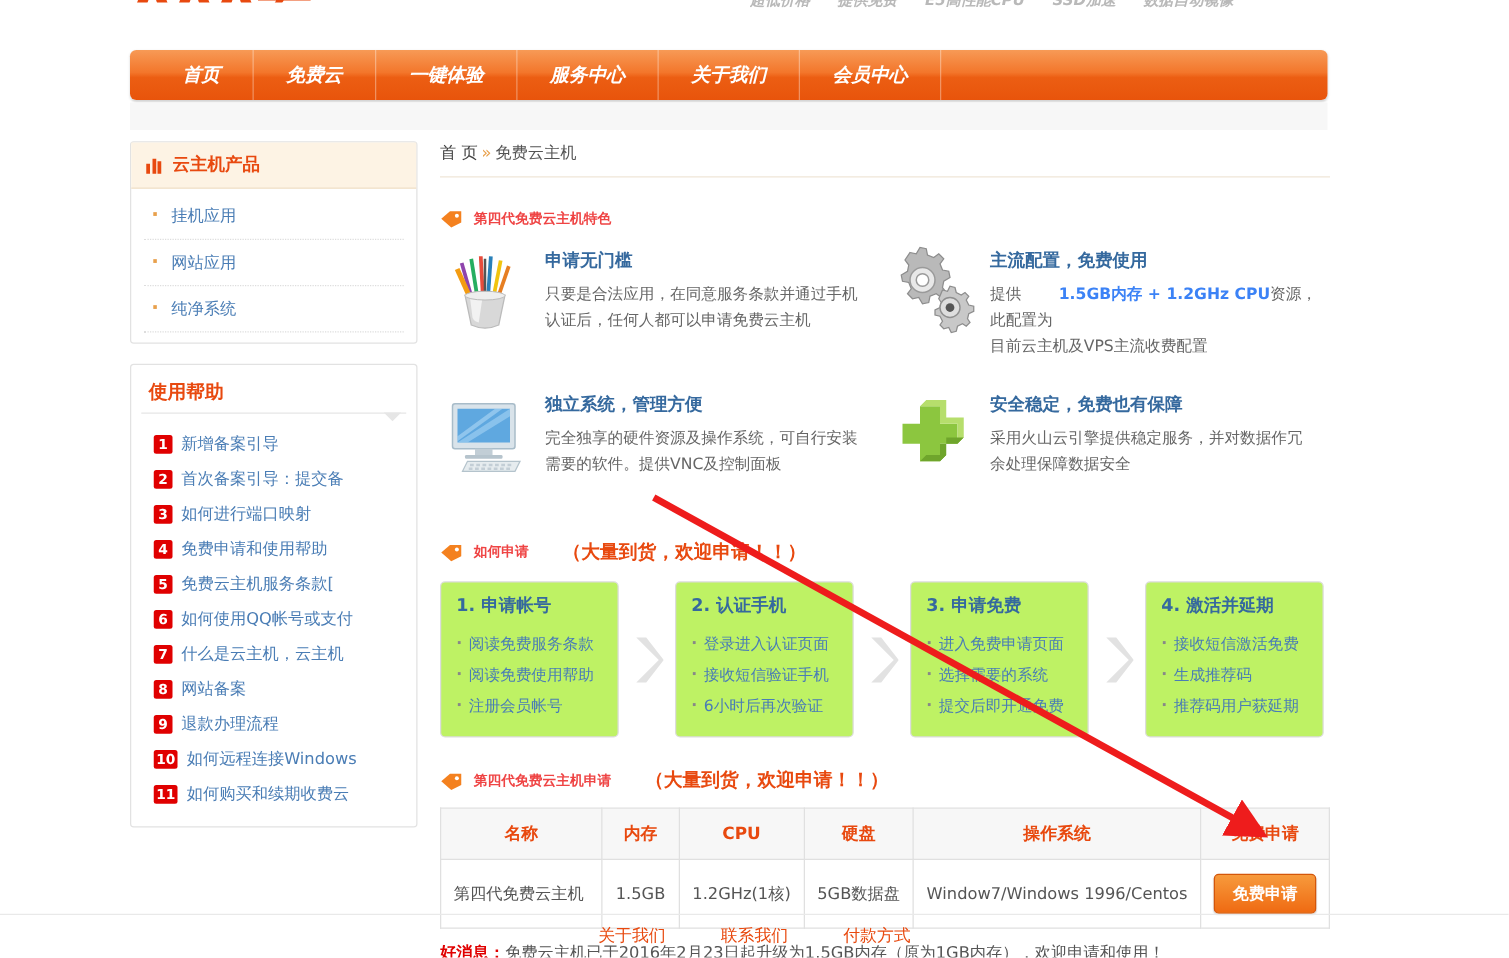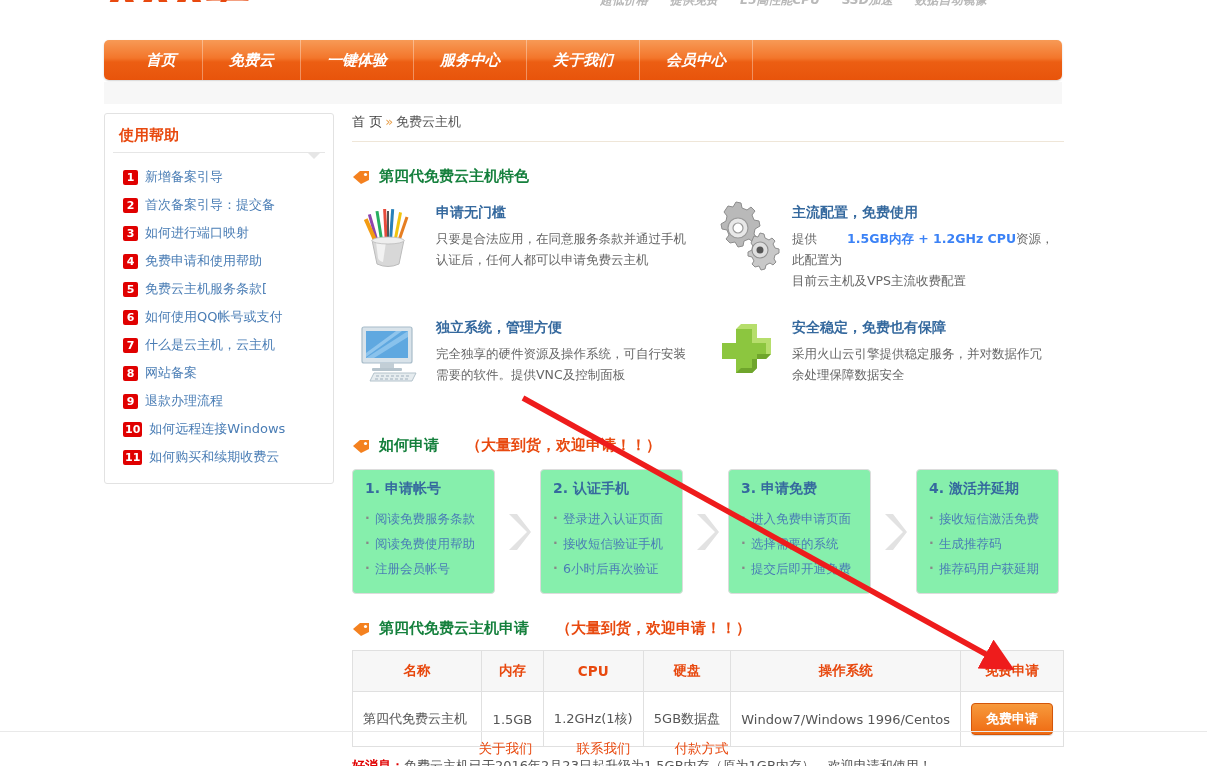--- a/index.html
+++ b/index.html
@@ -120,37 +120,37 @@
   .bc-link { color: #404040; cursor: pointer; }
 
   .sec-head {
     display: flex; align-items: center; gap: 9px;
     margin-top: 25px; margin-bottom: 6px;
   }
   .tag-icon {
     width: 18px; height: 14px; position: relative; flex-shrink: 0;
   }
   .tag-icon svg { display: block; }
-  .sec-title { color: #15803d; font-size: 15px; font-weight: bold; }
+  .sec-title { color: #ef4444; font-size: 11px; font-weight: bold; }
   .sec-sub { color: #e8490f; font-size: 15px; font-weight: bold; margin-left: 18px; }
 
   .features { margin-top: 14px; display: flex; flex-wrap: wrap; }
   .feature { width: 50%; display: flex; gap: 12px; margin-bottom: 24px; }
   .feature-ico { width: 72px; height: 72px; flex-shrink: 0; }
   .feature-ico svg { display: block; }
   .feature-body { padding-top: 4px; }
   .feature-title { color: #35699e; font-size: 14px; font-weight: bold; margin-bottom: 6px; }
   .feature-text { color: #666; font-size: 12.5px; line-height: 21px; }
   .feature-text .hl { color: #3b82f6; font-weight: bold; margin-left: 30px; }
 
   
   .steps { display: flex; align-items: stretch; margin-top: 14px; gap: 0; }
   .step {
     width: 143px; border: 1px solid #dcdcdc; border-radius: 4px;
-    padding: 10px 8px 12px 12px; background: #86efac; flex-shrink: 0;
+    padding: 10px 8px 12px 12px; background: #bef264; flex-shrink: 0;
   }
   .step-title { color: #35699e; font-size: 14px; font-weight: bold; margin-bottom: 8px; }
   .step-li {
     color: #4a7db5; font-size: 12.5px; line-height: 25px; position: relative;
     padding-left: 10px; white-space: nowrap;
   }
   .step-li::before {
     content: "·"; position: absolute; left: 0; top: -1px; color: #888; font-weight: bold;
   }
   .chev {
@@ -219,20 +219,35 @@
     <div class="nav-item">一键体验</div>
     <div class="nav-item">服务中心</div>
     <div class="nav-item">关于我们</div>
     <div class="nav-item">会员中心</div>
     <div class="nav-sep-end"></div>
   </div>
   <div class="subbar"></div>
 
   <div class="sidebar">
 
+    <div class="panel">
+      <div class="panel-head">
+        <span class="bar-icon">
+            <i></i>
+            <i></i>
+            <i></i>
+          </span>
+        <span class="panel-title">云主机产品</span>
+      </div>
+      <div class="prod-list">
+        <div class="prod-item">挂机应用</div>
+        <div class="prod-item">网站应用</div>
+        <div class="prod-item">纯净系统</div>
+      </div>
+    </div>
 
     <div class="help-panel">
       <div class="help-head">
         <span class="help-title">使用帮助</span>
         <span class="help-caret"></span>
       </div>
       <div class="help-list">
         <div class="help-item">
           <span class="help-num">1</span>
           <span class="help-text">新增备案引导</span>

